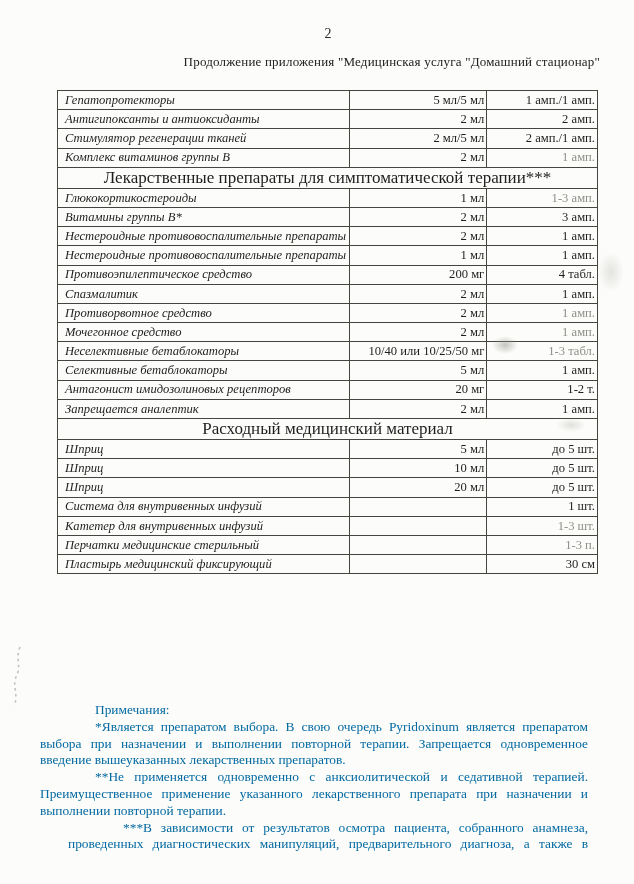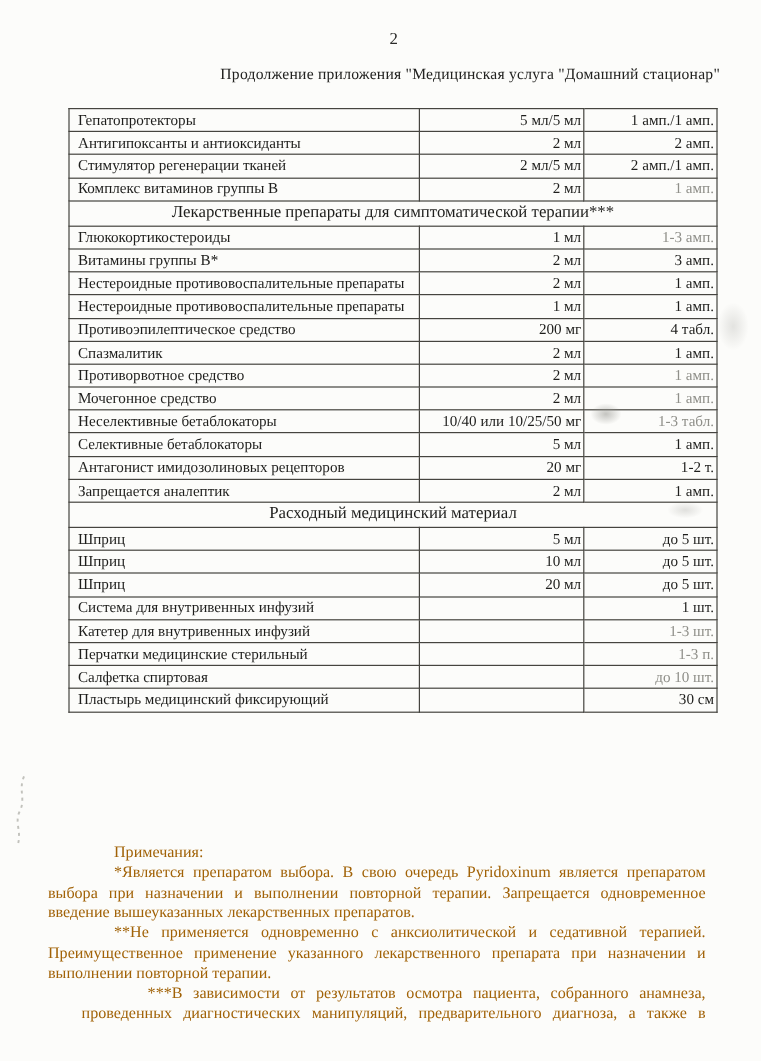--- a/index.html
+++ b/index.html
@@ -32,28 +32,28 @@
   col.c3 { width:20.5%; }
   td {
     border:1.4px solid #45443f;
     height:19.2px;
     padding:0 6px;
     line-height:1.15;
     vertical-align:middle;
     white-space:nowrap;
     overflow:hidden;
   }
-  td.name { text-align:left; padding-left:7px; }
+  td.name { text-align:left; padding-left:7px;font-style:italic; }
   td.c { text-align:right; padding:0 2px; }
-  td.sec { text-align:center; height:21px; font-size:14px; }
+  td.sec { text-align:center; height:21px; font-size:17px; }
   .faded { color:#8f8f89; }
   .notes {
     position:absolute; left:40px; top:702px; width:548px;
     font-size:13.4px; line-height:16.8px;
-    text-align:justify; color:#a16207;
+    text-align:justify; color:#0369a1;
   }
   .notes-label { margin-left:55px; }
   .notes p { margin:0; text-indent:55px; }
   .notes p.last-justify { text-align-last:justify;margin-left:28px; }
   .scan-smudge {
     position:absolute; border-radius:50%;
     background:radial-gradient(closest-side, rgba(150,150,144,.55), rgba(150,150,144,0));
     pointer-events:none;
   }
   .smudge-1 { left:492px; top:336px; width:26px; height:18px; }
@@ -186,25 +186,20 @@
           <td class="name">Катетер для внутривенных инфузий</td>
           <td class="c"></td>
           <td class="c faded">1-3 шт.</td>
         </tr>
         <tr>
           <td class="name">Перчатки медицинские стерильный</td>
           <td class="c"></td>
           <td class="c faded">1-3 п.</td>
         </tr>
         <tr>
-          <td class="name">Салфетка спиртовая</td>
-          <td class="c"></td>
-          <td class="c faded">до 10 шт.</td>
-        </tr>
-        <tr>
           <td class="name">Пластырь медицинский фиксирующий</td>
           <td class="c"></td>
           <td class="c">30 см</td>
         </tr>
       </tbody>
   </table>
 </div>
 
 <div class="notes">
   <div class="notes-label">Примечания:</div>

